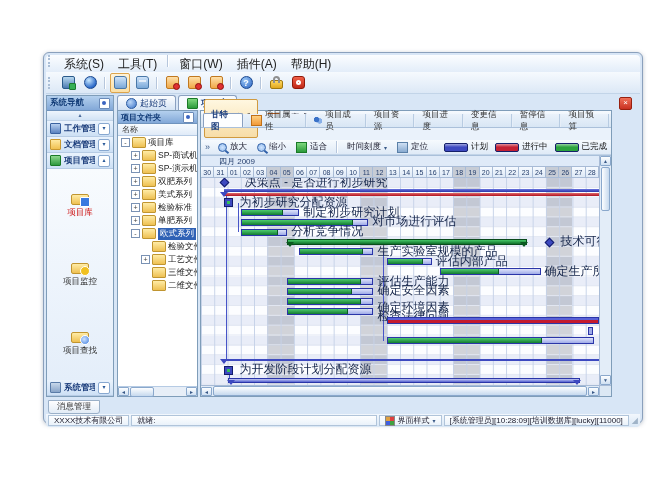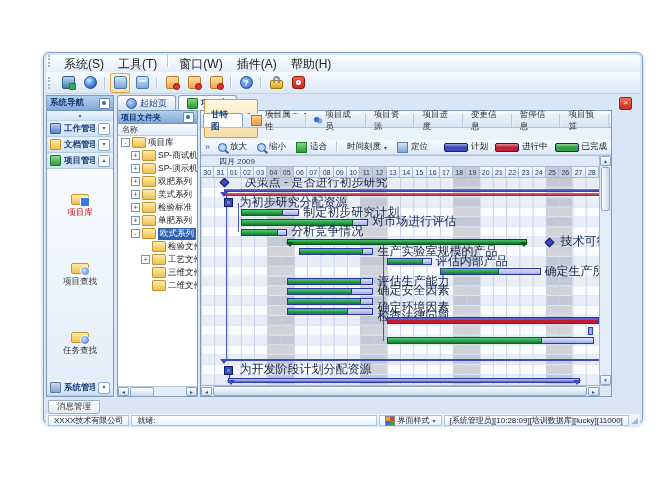--- a/index.html
+++ b/index.html
@@ -235,26 +235,26 @@
               <span class="sb-pico p2"></span>
               <span class="sb-plabel">项目管理</span>
               <span class="chev">▴</span>
             </div>
             <div class="sb-items">
               <div class="sb-item sel">
                 <div class="sbi folder-project"></div>
                 <div class="sb-ilabel">项目库</div>
               </div>
               <div class="sb-item">
+                <div class="sbi folder-monitor"></div>
+                <div class="sb-ilabel">项目监控</div>
+              </div>
+              <div class="sb-item">
                 <div class="sbi folder-search"></div>
                 <div class="sb-ilabel">项目查找</div>
-              </div>
-              <div class="sb-item">
-                <div class="sbi task-search"></div>
-                <div class="sb-ilabel">任务查找</div>
               </div>
             </div>
             <div class="sb-panel">
               <span class="sb-pico pb"></span>
               <span class="sb-plabel">系统管理</span>
               <span class="chev">▾</span>
             </div>
           </div>
       </div>
 

